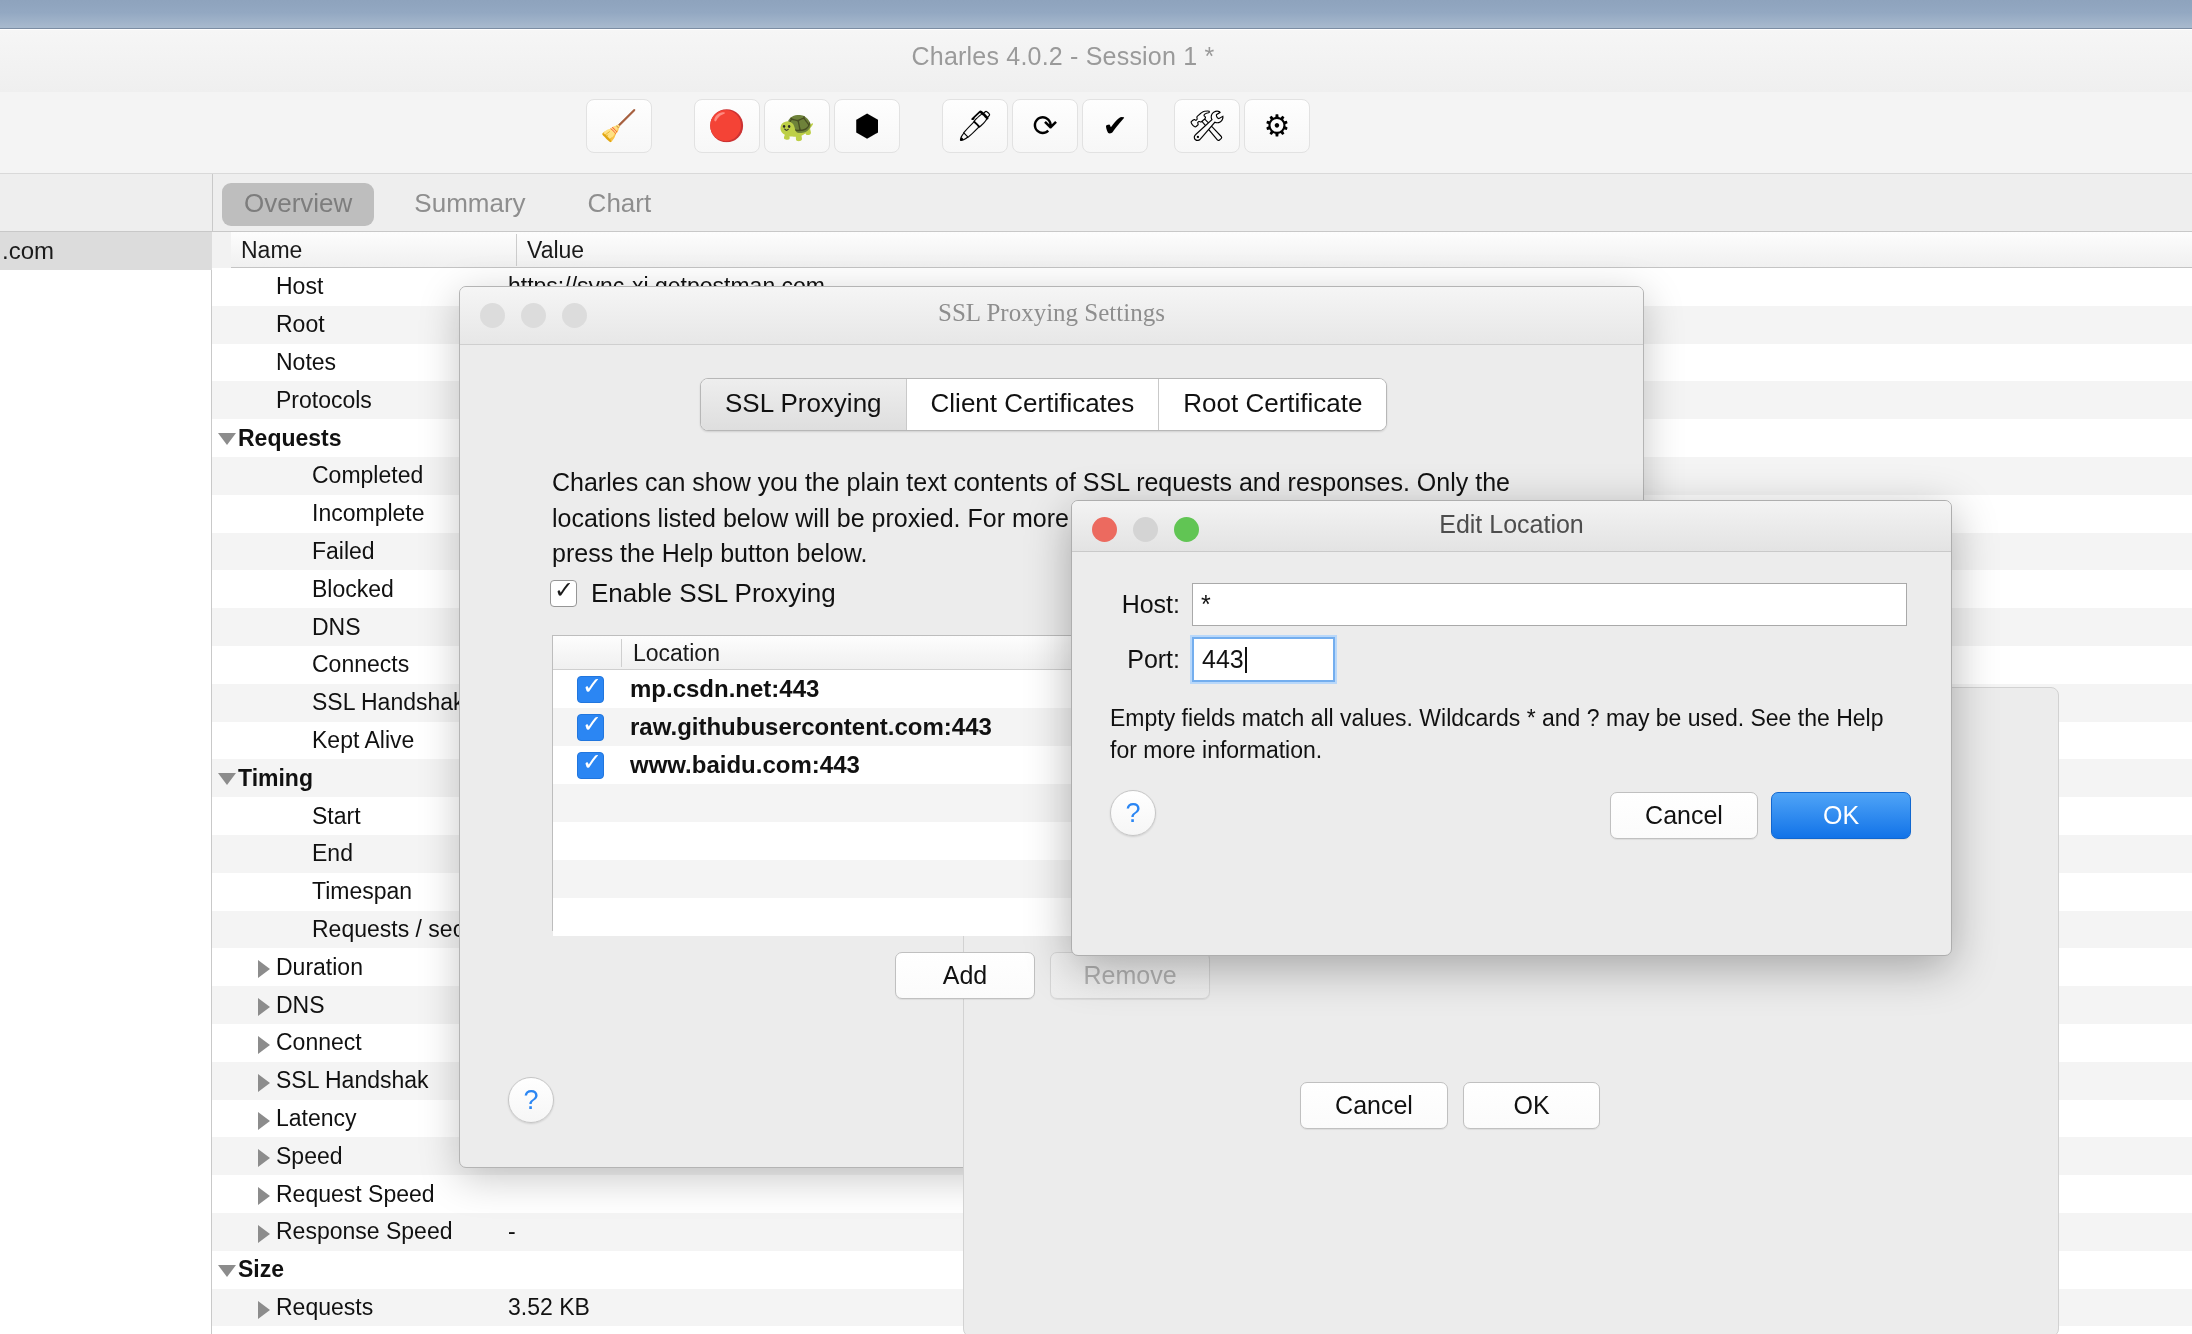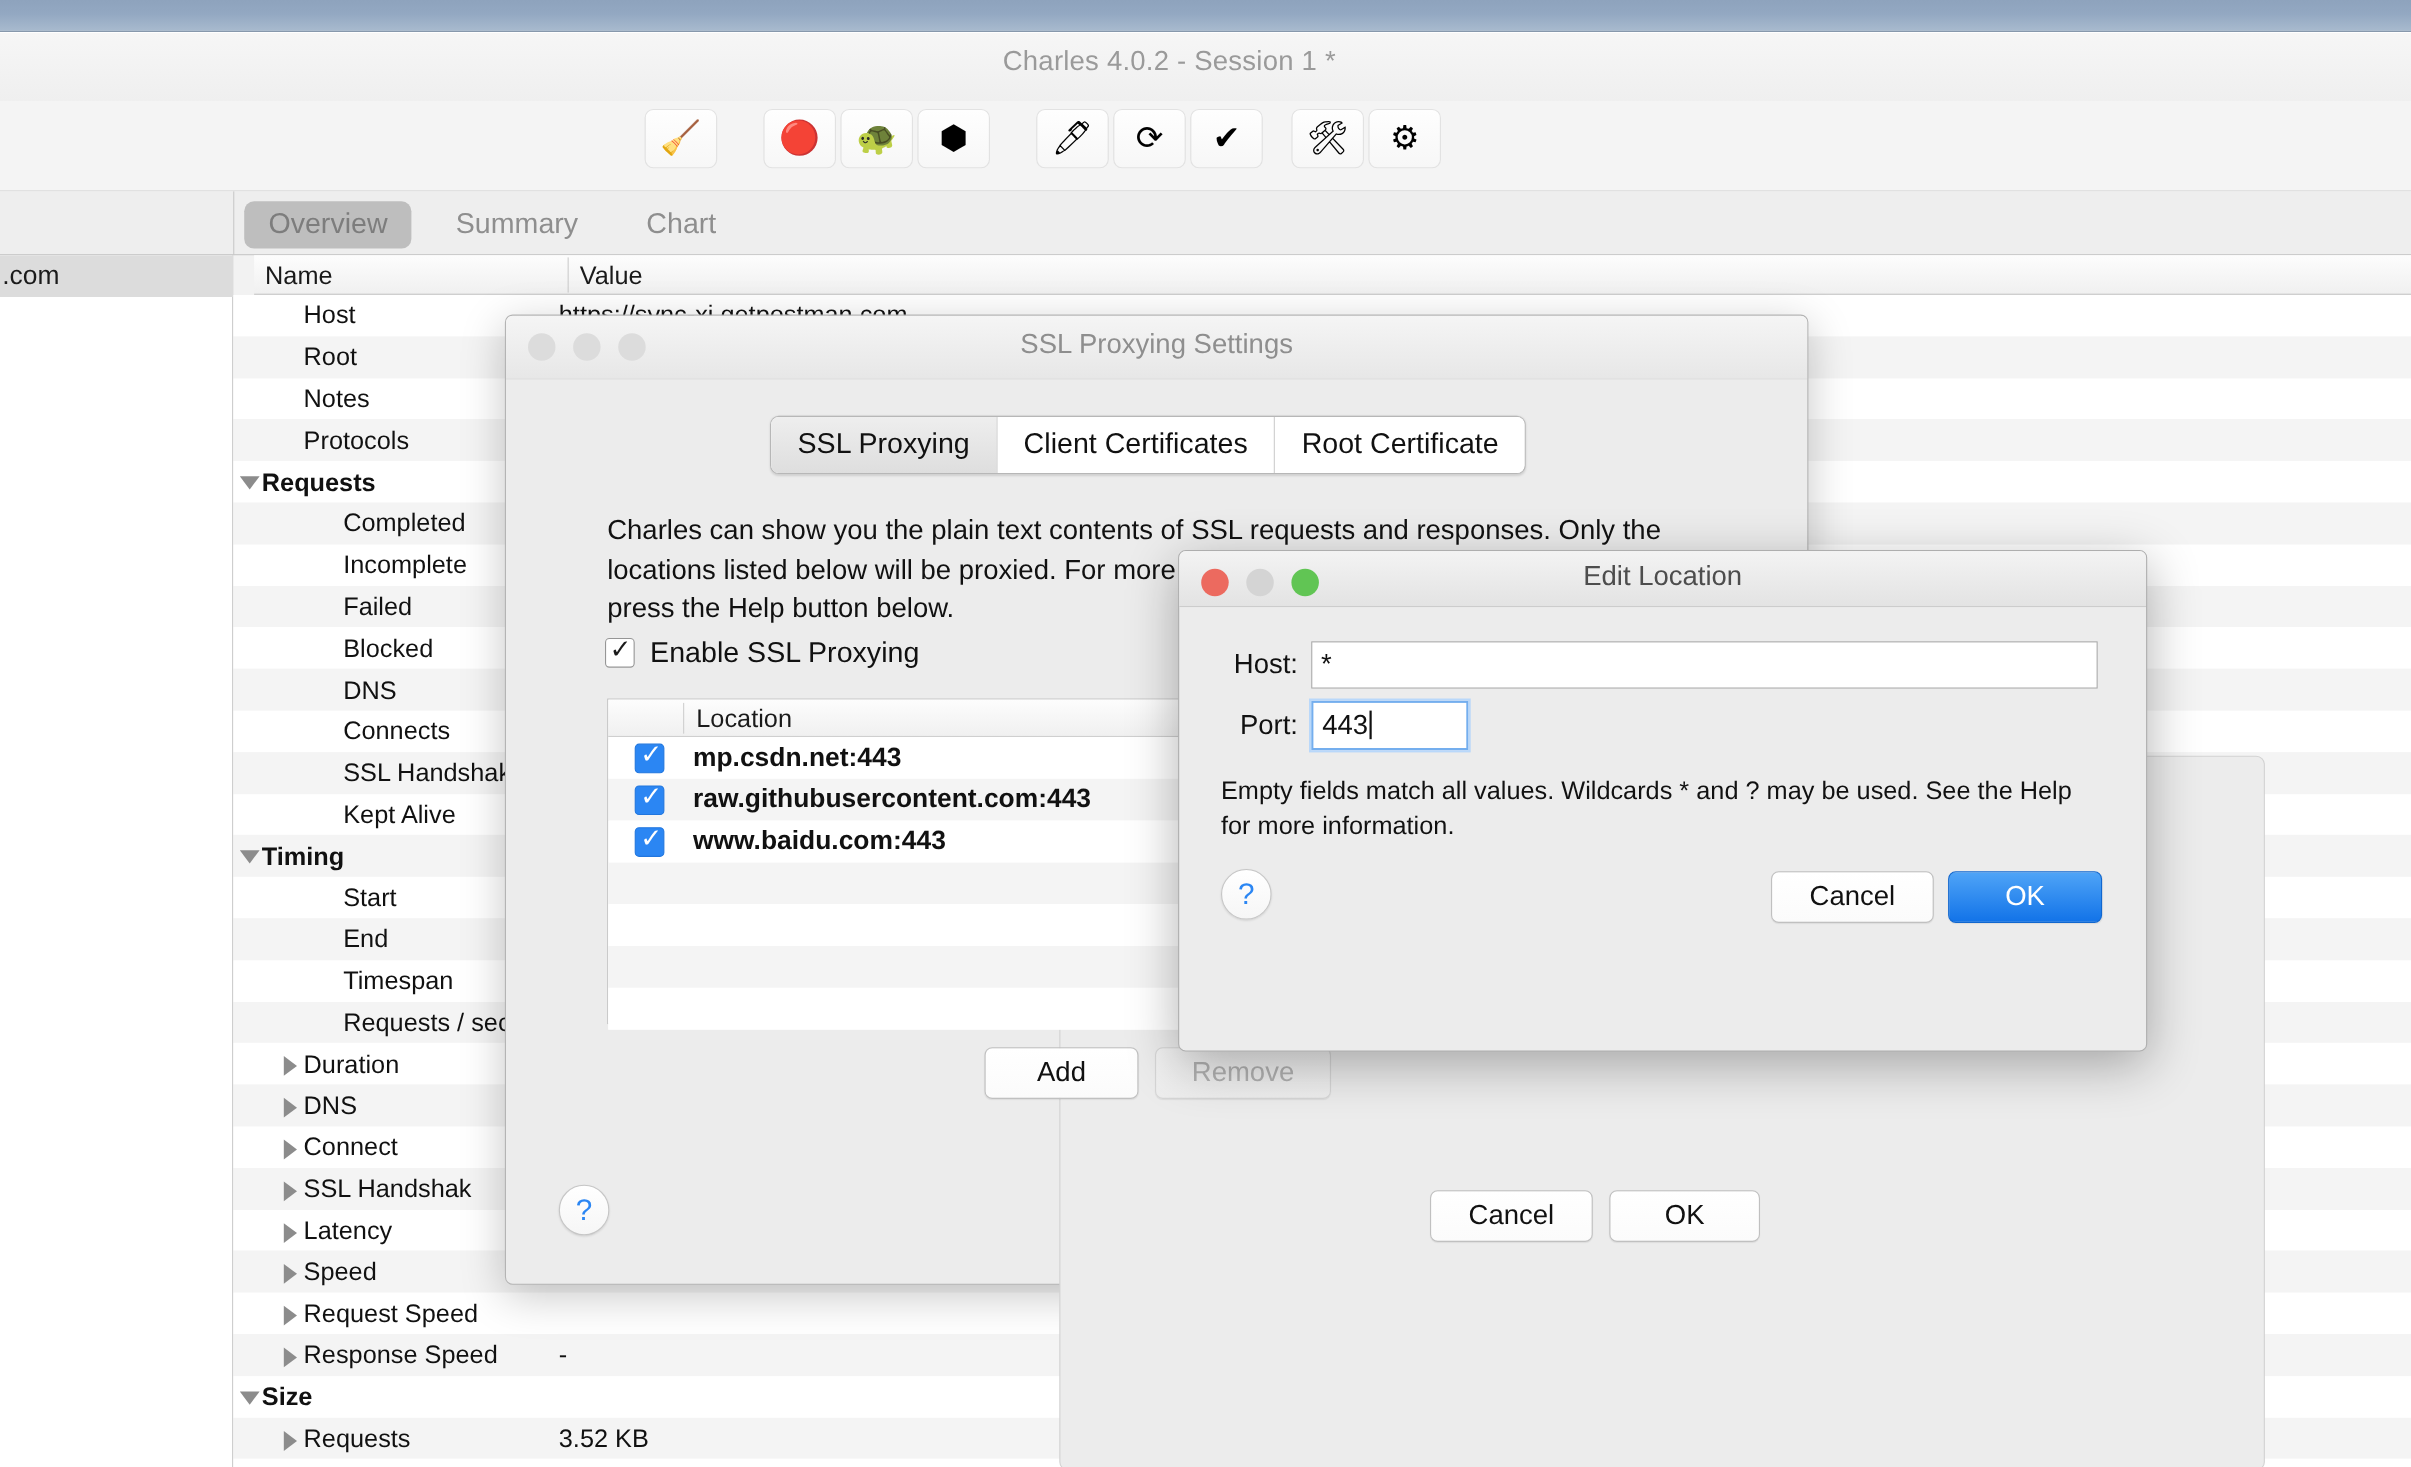--- a/index.html
+++ b/index.html
@@ -181,20 +181,21 @@
     border: 1px solid #b4b4b4;
     border-radius: 7px 7px 7px 7px;
     box-shadow: 0 10px 40px rgba(0,0,0,.22);
   }
   .dlg-ssl .dlg-title {
     position: relative;
     height: 58px;
     background: linear-gradient(to bottom, #f5f5f5, #e7e7e7);
     border-bottom: 1px solid #cfcfcf;
     border-radius: 6px 6px 0 0;
+    font-family: Liberation Serif, serif;
   }
   .dlg-ssl .dlg-title .t {
     position: absolute; left: 0; top: 12px; width: 100%;
     text-align: center; font-size: 25px; color: #8e8e8e;
   }
   .traffic { position: absolute; left: 20px; top: 16px; display: flex; }
   .traffic .dot {
     width: 25px; height: 25px; border-radius: 50%;
     background: #dcdcdc; margin-right: 16px;
   }

